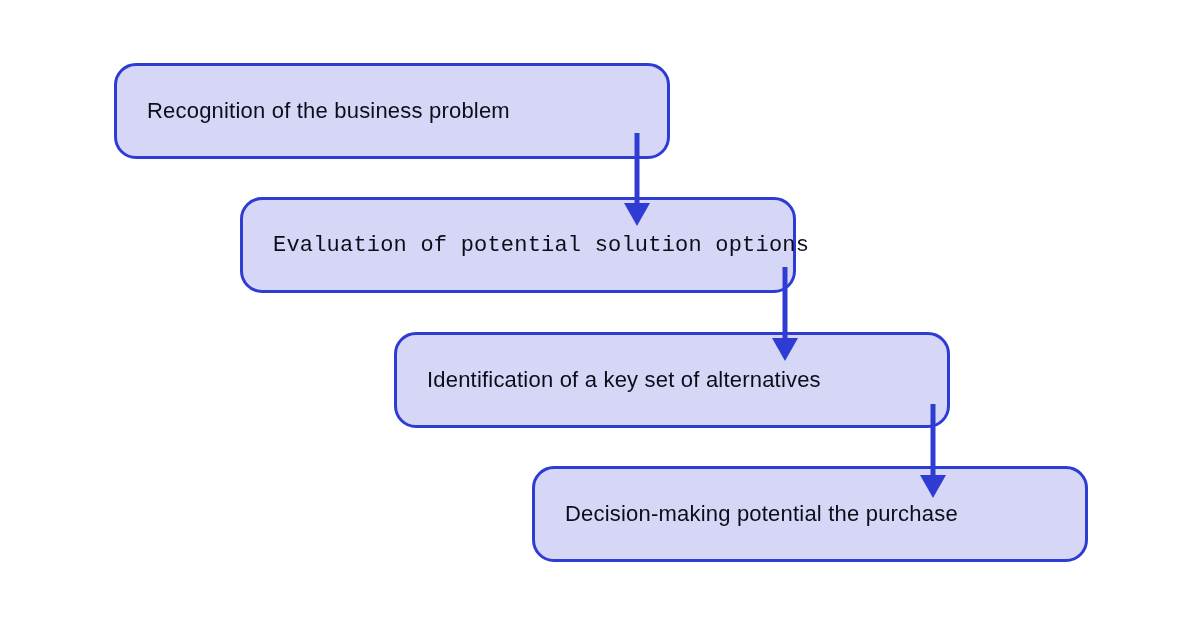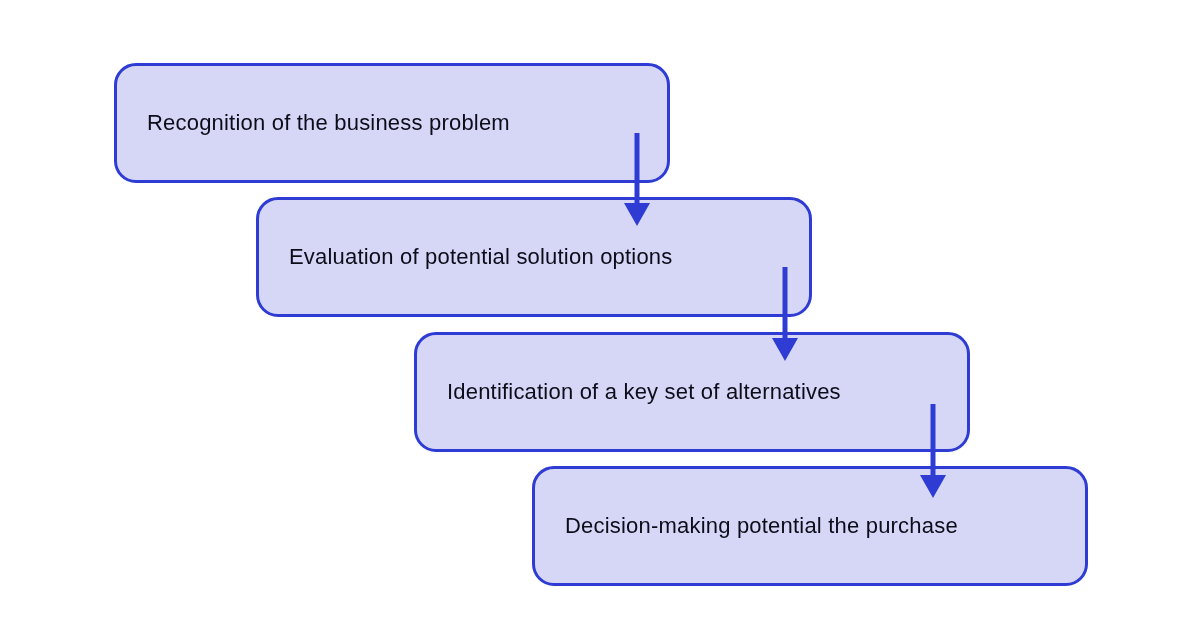--- a/index.html
+++ b/index.html
@@ -11,40 +11,40 @@
     position: relative;
     width: 1200px;
     height: 630px;
     background: #ffffff;
     overflow: hidden;
     font-family: "Liberation Sans", "DejaVu Sans", sans-serif;
   }
   .step-box {
     position: absolute;
     width: 556px;
-    height: 120px;
+    height: 96px;
     box-sizing: border-box;
     background: #d6d7f7;
     border: 3px solid #2e3cd4;
     border-radius: 22px;
     display: flex;
     align-items: center;
     padding-left: 30px;
     padding-right: 14px;
   }
   .step-label {
     font-size: 22px;
     font-weight: 500;
     letter-spacing: 0.2px;
     color: #0d0d1a;
     white-space: nowrap;
   }
   .box-1 { left: 114px; top: 63px;  }
-  .box-2 { left: 256px; top: 197px; }
-  .box-3 { left: 394px; top: 332px; margin-left: 20px; }
+  .box-2 { left: 240px; top: 197px; font-family: Liberation Mono, monospace; }
+  .box-3 { left: 394px; top: 332px; }
   .box-4 { left: 532px; top: 466px; }
   .arrow-layer {
     position: absolute;
     left: 0;
     top: 0;
     width: 1200px;
     height: 630px;
     pointer-events: none;
   }
 </style>

